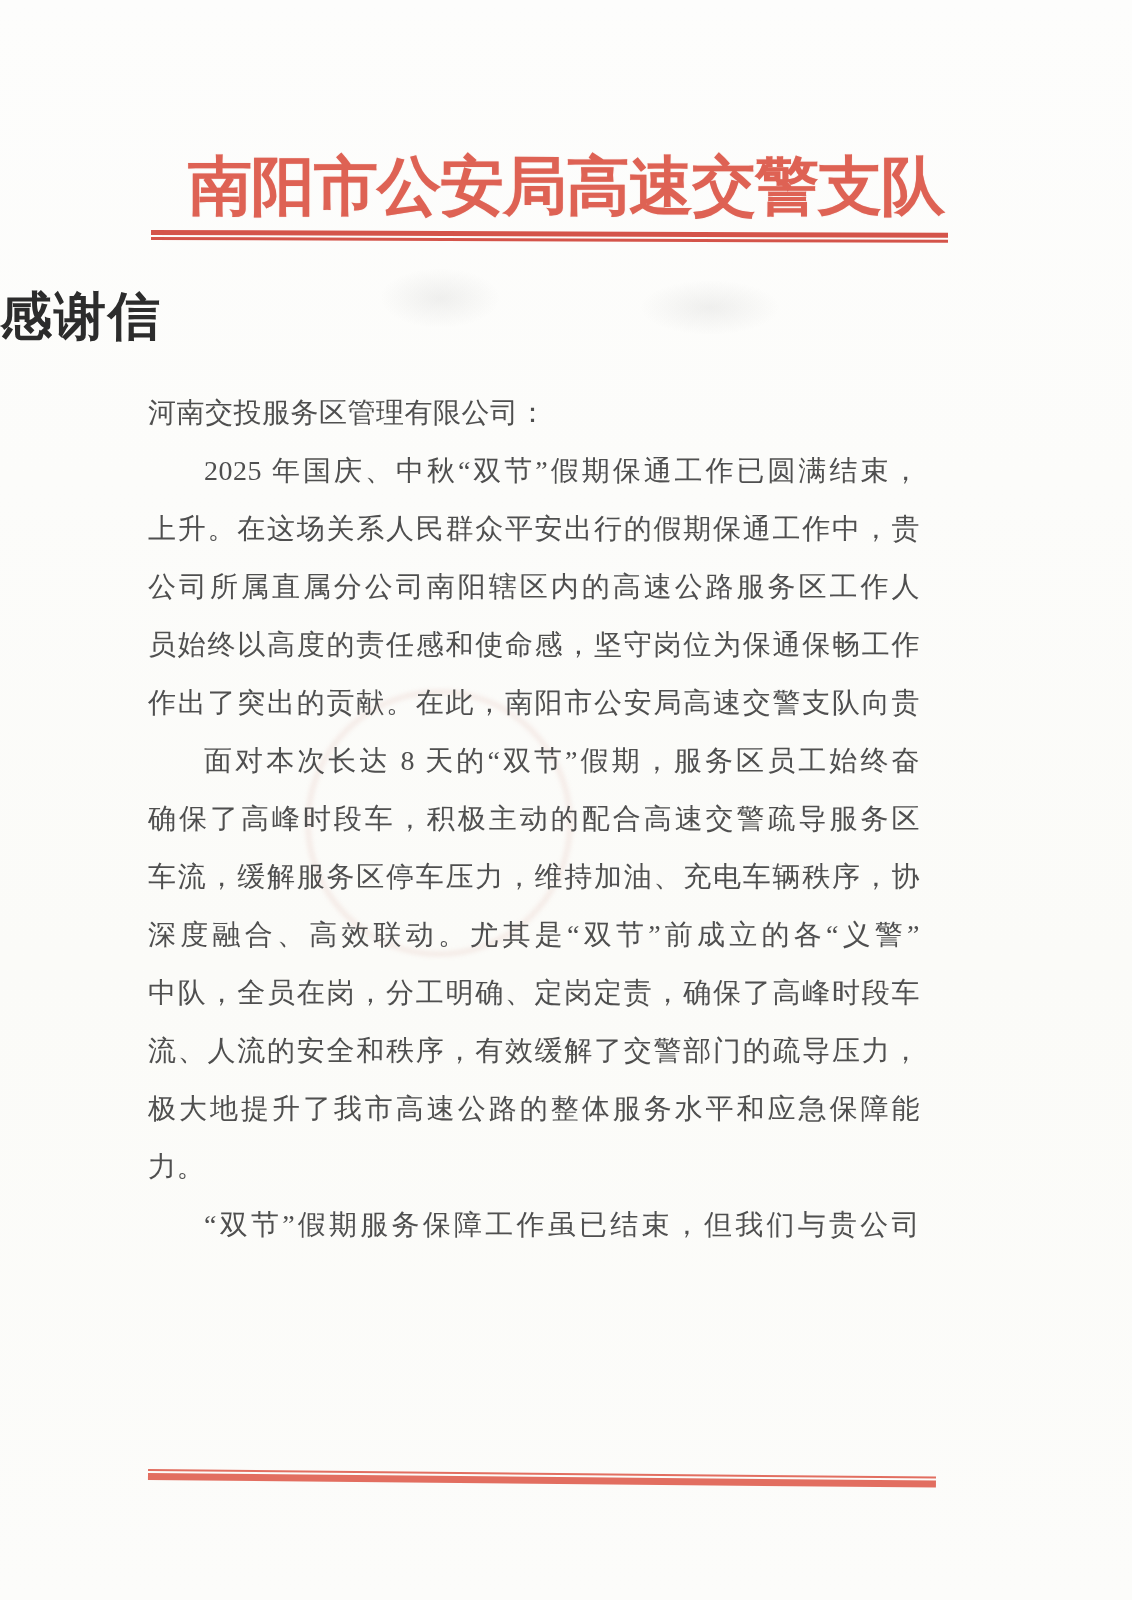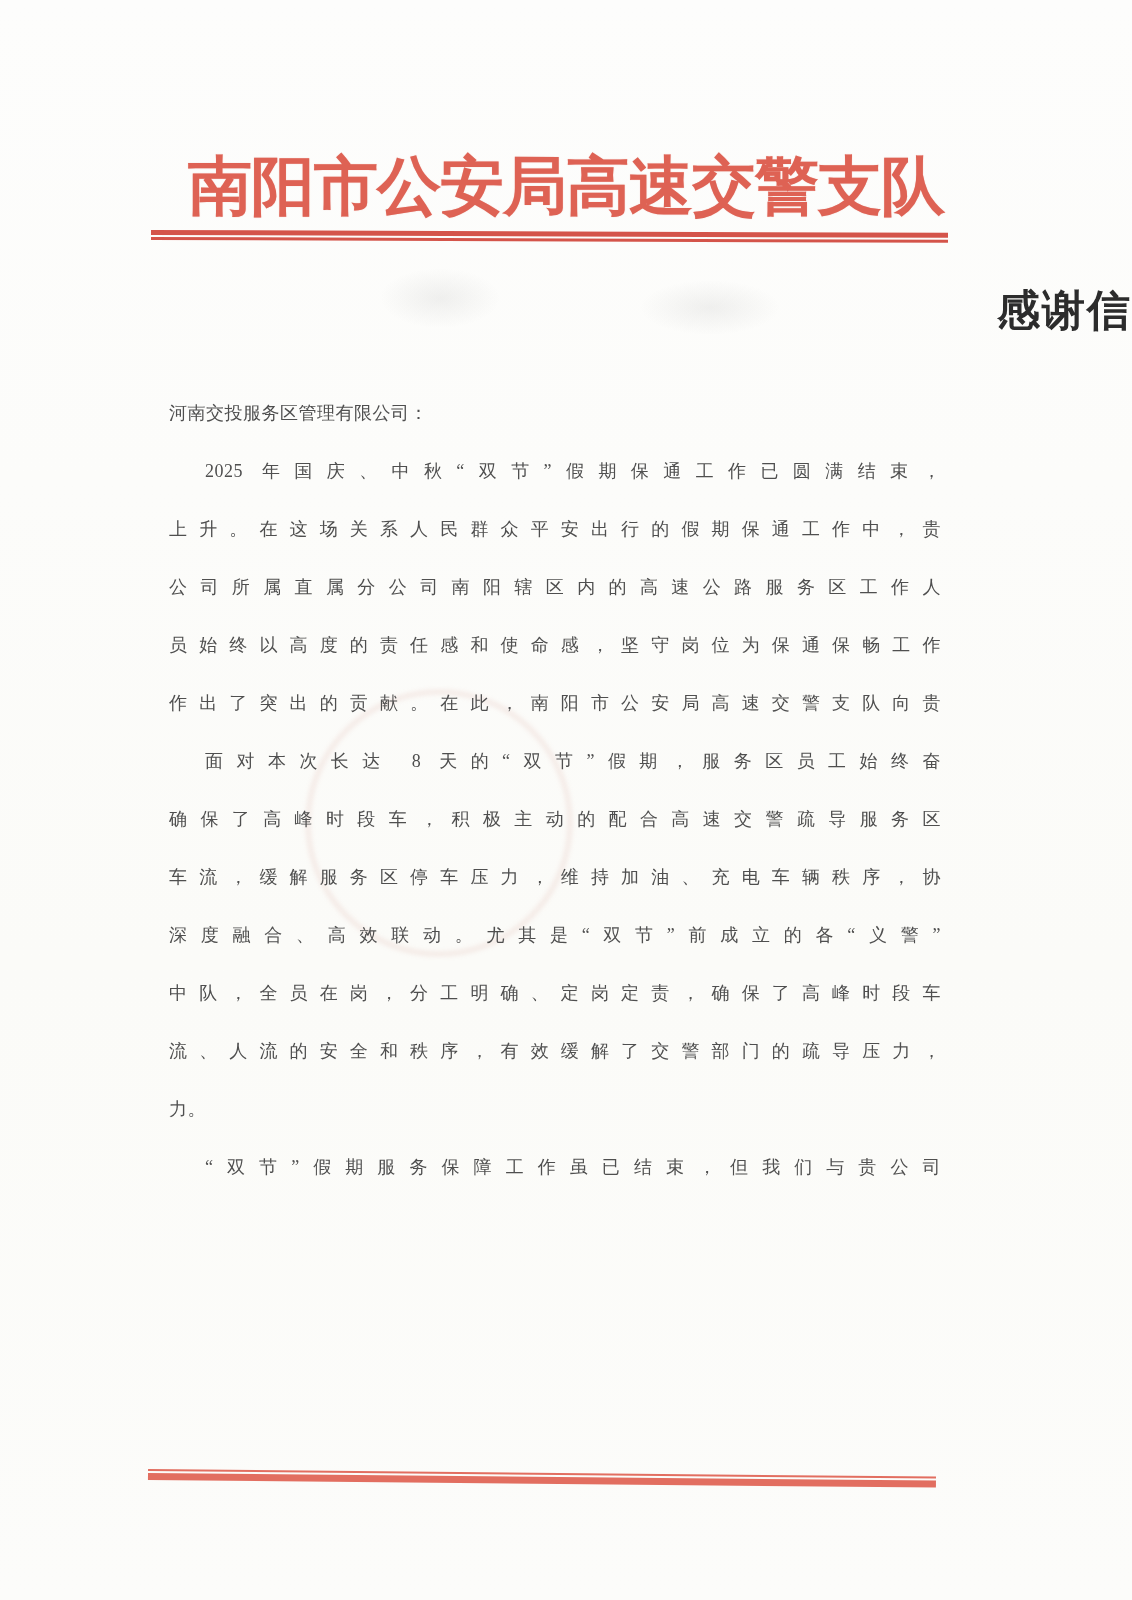--- a/index.html
+++ b/index.html
@@ -41,32 +41,32 @@
     transform-origin: left center;
   }
   .letterhead-rule .rule-thick { height: 5px; background: var(--rule-red); }
   .letterhead-rule .rule-gap   { height: 2px; }
   .letterhead-rule .rule-thin  { height: 2.5px; background: var(--rule-red); }
 
   
   .doc-title {
     position: absolute;
     top: 282px; left: 0; width: 100%;
-    text-align: right;
-    font-size: 43px;
+    text-align: left;
+    font-size: 52px;
     font-weight: bold;
     letter-spacing: 2px;
     color: var(--title-color);
   }
 
   
   .body-text {
     position: absolute;
-    top: 384px; left: 169px; width: 772px;
-    font-size: 18px;
+    top: 384px; left: 148px; width: 772px;
+    font-size: 28px;
     letter-spacing: 0.5px;
     color: var(--body-color);
   }
   .line {
     height: 58px;
     line-height: 58px;
     white-space: normal;
   }
   .line.j {
     text-align: justify;
@@ -131,20 +131,21 @@
     <div class="line j">上升。在这场关系人民群众平安出行的假期保通工作中，贵</div>
     <div class="line j">公司所属直属分公司南阳辖区内的高速公路服务区工作人</div>
     <div class="line j">员始终以高度的责任感和使命感，坚守岗位为保通保畅工作</div>
     <div class="line j">作出了突出的贡献。在此，南阳市公安局高速交警支队向贵</div>
     <div class="line j indent">面对本次长达 8 天的“双节”假期，服务区员工始终奋</div>
     <div class="line j">确保了高峰时段车，积极主动的配合高速交警疏导服务区</div>
     <div class="line j">车流，缓解服务区停车压力，维持加油、充电车辆秩序，协</div>
     <div class="line j">深度融合、高效联动。尤其是“双节”前成立的各“义警”</div>
     <div class="line j">中队，全员在岗，分工明确、定岗定责，确保了高峰时段车</div>
     <div class="line j">流、人流的安全和秩序，有效缓解了交警部门的疏导压力，</div>
+    <div class="line j">极大地提升了我市高速公路的整体服务水平和应急保障能</div>
     <div class="line">力。</div>
     <div class="line j indent">“双节”假期服务保障工作虽已结束，但我们与贵公司</div>
   </div>
 
   <div class="footer-rule">
     <div class="rule-thin"></div>
     <div class="rule-gap"></div>
     <div class="rule-thick"></div>
   </div>
 

